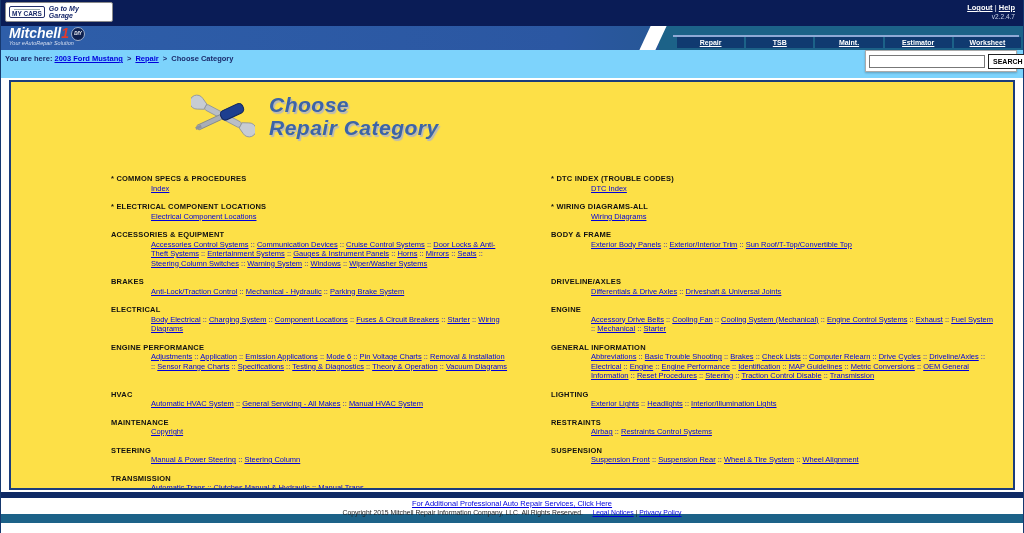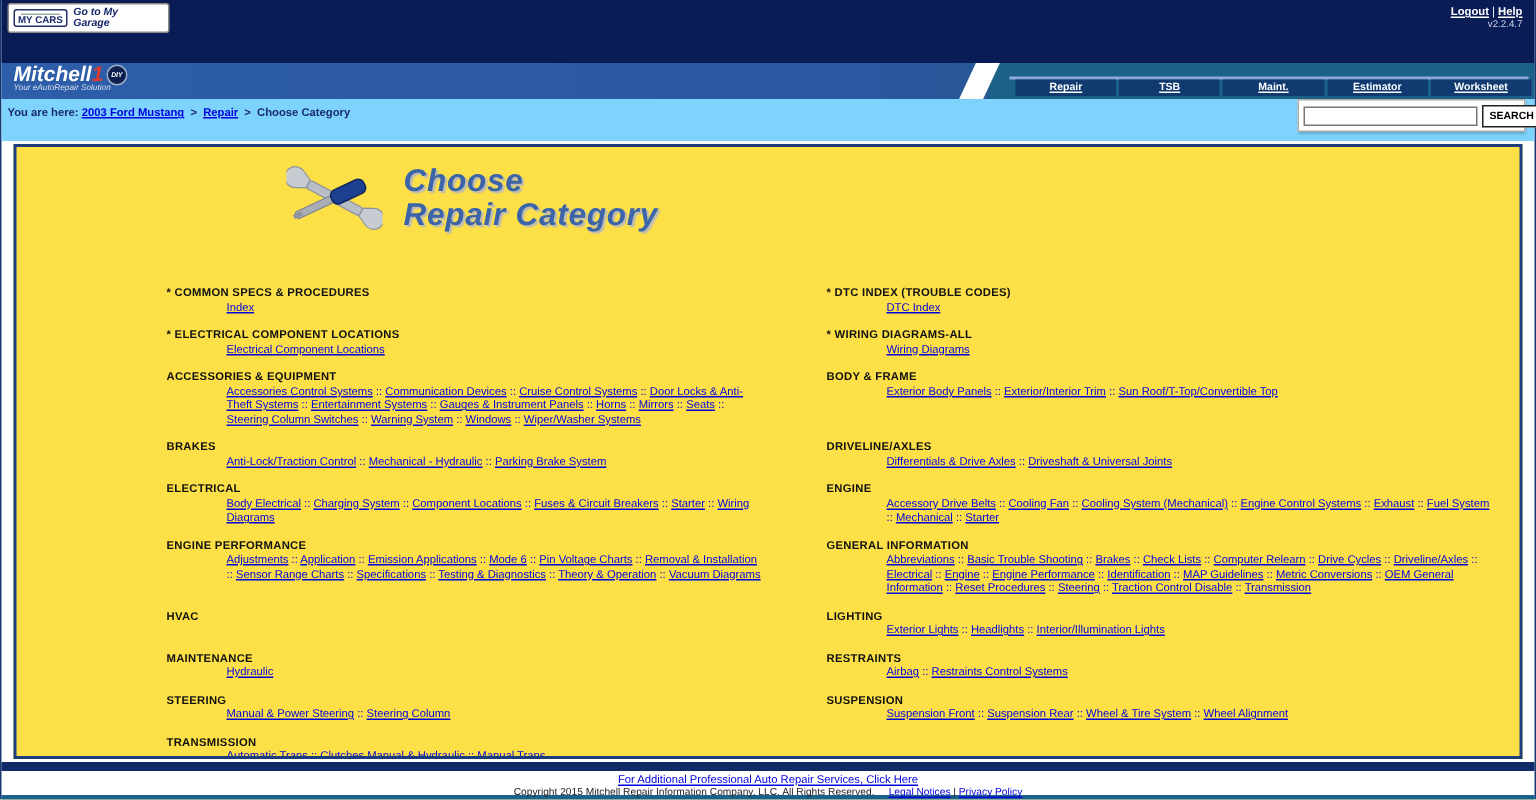--- a/index.html
+++ b/index.html
@@ -1,20 +1,20 @@
 <!DOCTYPE html>
 <html><head>
 <meta charset="utf-8">
 <style>
   * { margin:0; padding:0; box-sizing:border-box; }
   html,body { width:1024px; height:533px; background:#fff; font-family:"Liberation Sans", sans-serif; overflow:hidden; }
   .page { width:1024px; height:533px; position:relative; border-left:1px solid #16386e; border-right:1px solid #16386e; }
 
   
-  .topbar { height:42px; background:#0a1c56; position:relative; }
+  .topbar { height:26px; background:#0a1c56; position:relative; }
   .plate-box { position:absolute; left:4px; top:2px; width:108px; height:20px; background:#fff; border:1px solid #8a8a8a; border-radius:2px; display:flex; align-items:center; padding:1px 3px; gap:4px; cursor:pointer; }
   .mini-plate { border:1px solid #24306b; border-radius:2px; padding:0 2px; display:flex; flex-direction:column; align-items:center; }
   .mini-plate .deco { width:26px; height:3px; border-bottom:1px solid #9aa; font-size:3px; }
   .mini-plate .txt { font-size:6.5px; font-weight:bold; color:#1a2a6b; letter-spacing:0; line-height:7px; }
   .garage-label { font-size:7px; font-weight:bold; font-style:italic; color:#16276b; line-height:7.5px; width:46px; }
   .top-right { position:absolute; right:8px; top:3px; text-align:right; }
   .top-links { font-size:7.5px; font-weight:bold; }
   .top-links a { color:#fff; text-decoration:underline; cursor:pointer; }
   .top-links .pipe { color:#fff; font-weight:normal; }
   .version { font-size:6.5px; color:#cdd5ea; margin-top:1px; }
@@ -188,28 +188,29 @@
         <div class="cat-cell">
           <div class="cat-title">ENGINE PERFORMANCE</div>
           <div class="cat-links"><a>Adjustments</a><span class="sep"> :: </span><a>Application</a><span class="sep"> :: </span><a>Emission Applications</a><span class="sep"> :: </span><a>Mode 6</a><span class="sep"> :: </span><a>Pin Voltage Charts</a><span class="sep"> :: </span><a>Removal &amp; Installation</a><span class="sep"> :: </span><a>Sensor Range Charts</a><span class="sep"> :: </span><a>Specifications</a><span class="sep"> :: </span><a>Testing &amp; Diagnostics</a><span class="sep"> :: </span><a>Theory &amp; Operation</a><span class="sep"> :: </span><a>Vacuum Diagrams</a></div>
         </div>
         <div class="cat-cell">
           <div class="cat-title">GENERAL INFORMATION</div>
           <div class="cat-links"><a>Abbreviations</a><span class="sep"> :: </span><a>Basic Trouble Shooting</a><span class="sep"> :: </span><a>Brakes</a><span class="sep"> :: </span><a>Check Lists</a><span class="sep"> :: </span><a>Computer Relearn</a><span class="sep"> :: </span><a>Drive Cycles</a><span class="sep"> :: </span><a>Driveline/Axles</a><span class="sep"> :: </span><a>Electrical</a><span class="sep"> :: </span><a>Engine</a><span class="sep"> :: </span><a>Engine Performance</a><span class="sep"> :: </span><a>Identification</a><span class="sep"> :: </span><a>MAP Guidelines</a><span class="sep"> :: </span><a>Metric Conversions</a><span class="sep"> :: </span><a>OEM General Information</a><span class="sep"> :: </span><a>Reset Procedures</a><span class="sep"> :: </span><a>Steering</a><span class="sep"> :: </span><a>Traction Control Disable</a><span class="sep"> :: </span><a>Transmission</a></div>
         </div>
         <div class="cat-cell">
           <div class="cat-title">HVAC</div>
+          <div class="cat-links"><a>Automatic HVAC System</a><span class="sep"> :: </span><a>General Servicing - All Makes</a><span class="sep"> :: </span><a>Manual HVAC System</a></div>
         </div>
         <div class="cat-cell">
           <div class="cat-title">LIGHTING</div>
           <div class="cat-links"><a>Exterior Lights</a><span class="sep"> :: </span><a>Headlights</a><span class="sep"> :: </span><a>Interior/Illumination Lights</a></div>
         </div>
         <div class="cat-cell">
           <div class="cat-title">MAINTENANCE</div>
-          <div class="cat-links"><a>Hydraulic</a></div>
+          <div class="cat-links"><a>Copyright</a></div>
         </div>
         <div class="cat-cell">
           <div class="cat-title">RESTRAINTS</div>
           <div class="cat-links"><a>Airbag</a><span class="sep"> :: </span><a>Restraints Control Systems</a></div>
         </div>
         <div class="cat-cell">
           <div class="cat-title">STEERING</div>
           <div class="cat-links"><a>Manual &amp; Power Steering</a><span class="sep"> :: </span><a>Steering Column</a></div>
         </div>
         <div class="cat-cell">

